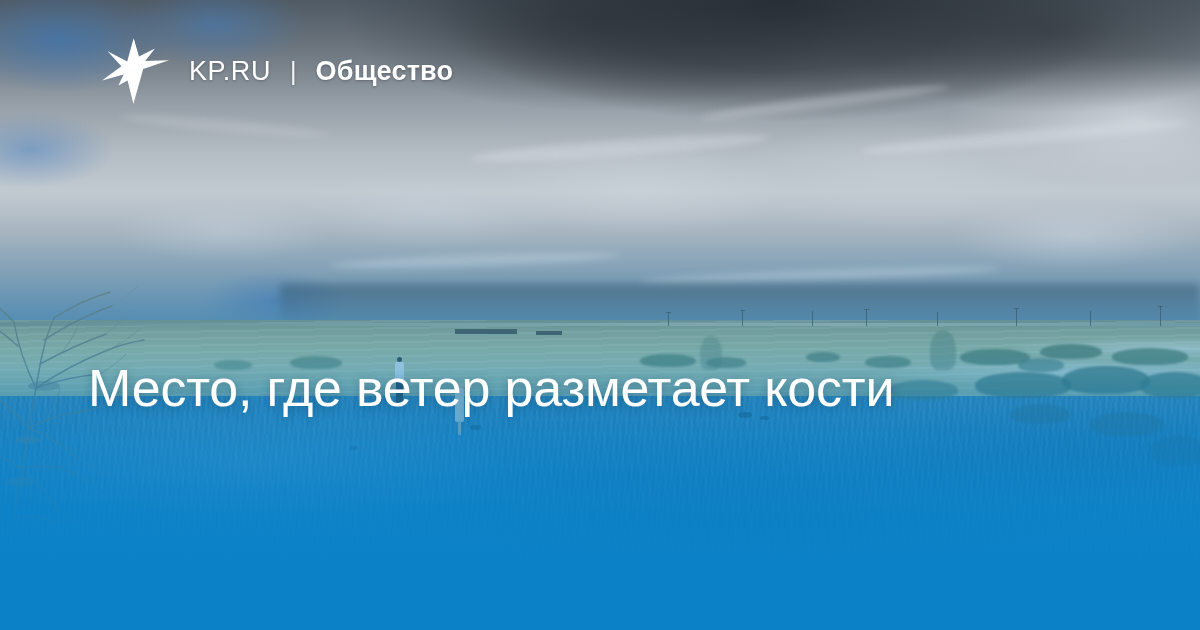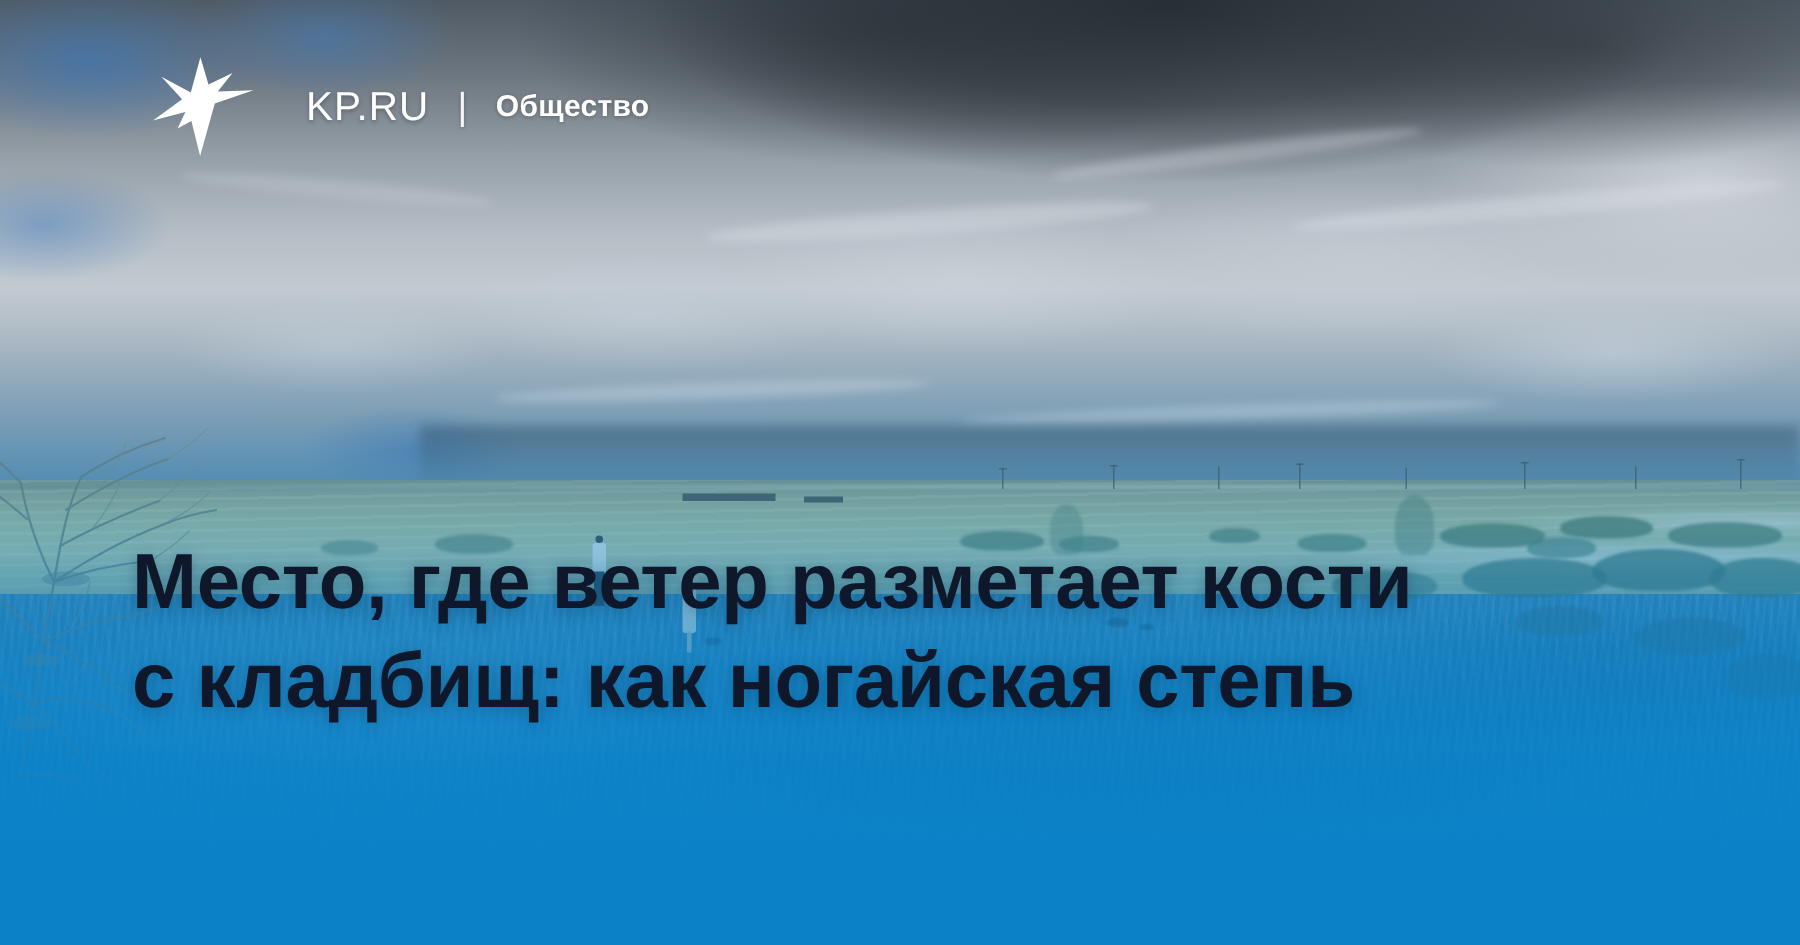--- a/index.html
+++ b/index.html
@@ -173,48 +173,48 @@
   
   .header {
     position:absolute; left:99px; top:36px;
     display:flex; align-items:center; gap:0;
     height:70px;
   }
   .logo { width:74px; height:70px; flex:none; }
   .logo svg { display:block; }
 
   .brand {
-    margin-left:31px;
+    margin-left:16px;
     display:flex; align-items:center;
     color:#ffffff;
     justify-content:center;
   }
   .brand-name {
     font-size:27px; font-weight:400; letter-spacing:.6px;
     line-height:1; white-space:nowrap;
     text-shadow:0 1px 3px rgba(0,0,0,.28);
   }
   .brand-sep {
     font-size:25px; font-weight:300; line-height:1;
     margin:0 19px; opacity:.92;
     text-shadow:0 1px 3px rgba(0,0,0,.28);
   }
   .brand-rubric {
-    font-size:20px; font-weight:600; letter-spacing:.2px;
+    font-size:27px; font-weight:600; letter-spacing:.2px;
     line-height:1; white-space:nowrap;
     text-shadow:0 1px 3px rgba(0,0,0,.28);
   }
 
   
   .headline {
     position:absolute; left:88px; top:355px;
     width:990px;
-    color:#0f172a;
+    color:#ffffff;
     font-size:52px;
-    font-weight:700;
+    font-weight:400;
     line-height:66px;
     letter-spacing:-.2px;
     text-shadow:0 2px 10px rgba(6,48,78,.35);
   }
   .headline span { display:block; white-space:nowrap; }
 </style>
 </head>
 <body>
 
 <div class="card">
@@ -352,16 +352,15 @@
 
     <div class="brand">
       <span class="brand-name">KP.RU</span>
       <span class="brand-sep">|</span>
       <span class="brand-rubric">Общество</span>
     </div>
   </div>
 
   <div class="headline">
     <span>Место, где ветер разметает кости</span>
-    <span>с кладбищ: как ногайская степь</span>
   </div>
 
 </div>
 
 </body></html>

